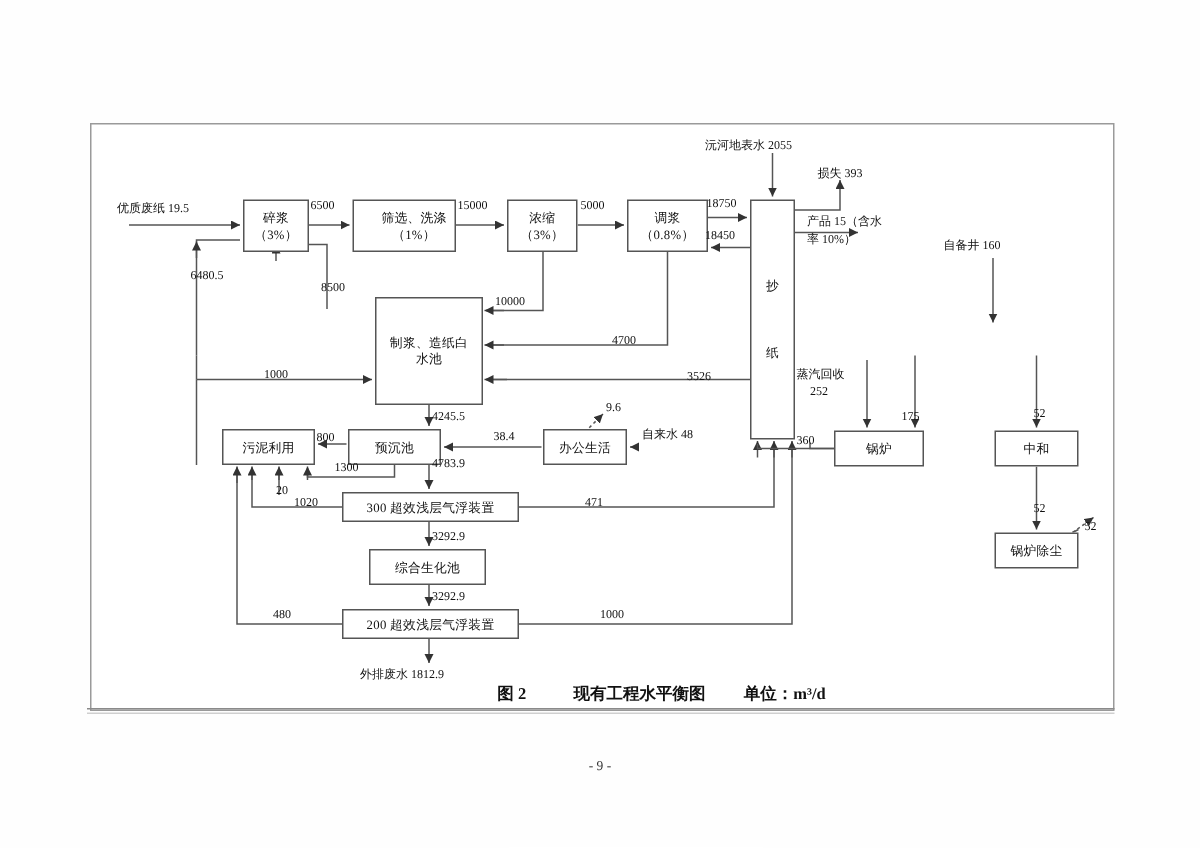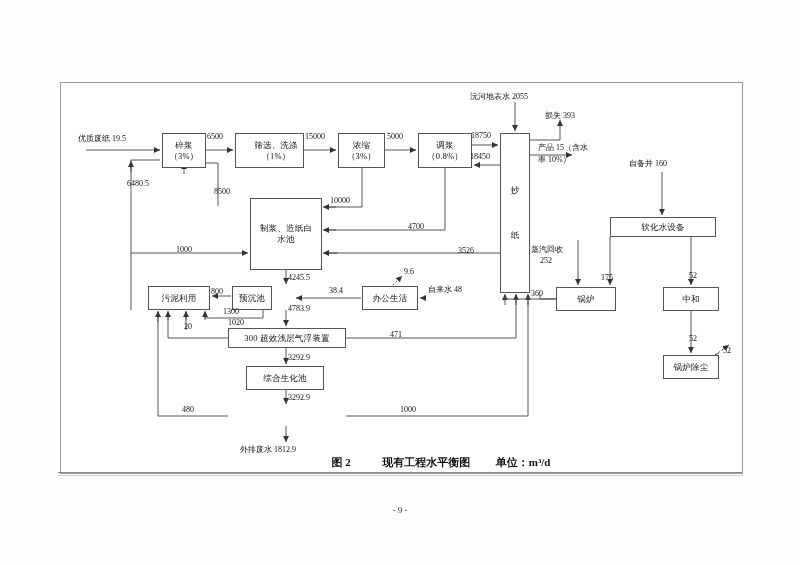--- a/index.html
+++ b/index.html
@@ -219,40 +219,40 @@
     <div>
       <span>制浆、造纸白</span>
       <span>水池</span>
     </div>
   </div>
 
   <div class="nodebox" style="left:148px;top:286px;width:62px;height:24px;">
     <span>污泥利用</span>
   </div>
 
-  <div class="nodebox" style="left:232px;top:286px;width:40px;height:24px;">
+  <div class="nodebox" style="left:232px;top:286px;width:62px;height:24px;">
     <span>预沉池</span>
   </div>
 
   <div class="nodebox" style="left:362px;top:286px;width:56px;height:24px;">
     <span>办公生活</span>
   </div>
 
   <div class="nodebox" style="left:228px;top:328px;width:118px;height:20px;">
     <span>300 超效浅层气浮装置</span>
   </div>
 
   <div class="nodebox" style="left:246px;top:366px;width:78px;height:24px;">
     <span>综合生化池</span>
   </div>
 
-
-  <div class="nodebox" style="left:610px;top:217px;width:106px;height:20px;">
-    <span>软化水设备</span>
-  </div>
+  <div class="nodebox" style="left:228px;top:406px;width:118px;height:20px;">
+    <span>200 超效浅层气浮装置</span>
+  </div>
+
 
   <div class="nodebox" style="left:556px;top:287px;width:60px;height:24px;">
     <span>锅炉</span>
   </div>
 
   <div class="nodebox" style="left:663px;top:287px;width:56px;height:24px;">
     <span>中和</span>
   </div>
 
   <div class="nodebox" style="left:663px;top:355px;width:56px;height:24px;">
@@ -284,21 +284,21 @@
   <div class="num" style="left:601px;top:273px;">175</div>
   <div class="num" style="left:689px;top:271px;">52</div>
   <div class="num" style="left:404px;top:267px;">9.6</div>
   <div class="num" style="left:288px;top:273px;">4245.5</div>
   <div class="num" style="left:211px;top:287px;">800</div>
   <div class="num" style="left:329px;top:286px;">38.4</div>
   <div class="num" style="left:531px;top:289px;">360</div>
   <div class="num" style="left:223px;top:307px;">1300</div>
   <div class="num" style="left:288px;top:304px;">4783.9</div>
   <div class="num" style="left:184px;top:322px;">20</div>
-  <div class="num" style="left:196px;top:318px;margin-left:32px;">1020</div>
+  <div class="num" style="left:196px;top:330px;">1020</div>
   <div class="num" style="left:390px;top:330px;">471</div>
   <div class="num" style="left:689px;top:334px;">52</div>
   <div class="num" style="left:723px;top:346px;">52</div>
   <div class="num" style="left:288px;top:353px;">3292.9</div>
   <div class="num" style="left:288px;top:393px;">3292.9</div>
   <div class="num" style="left:182px;top:405px;">480</div>
   <div class="num" style="left:400px;top:405px;">1000</div>
 
   <div id="caption">
     <span>图 2</span>

